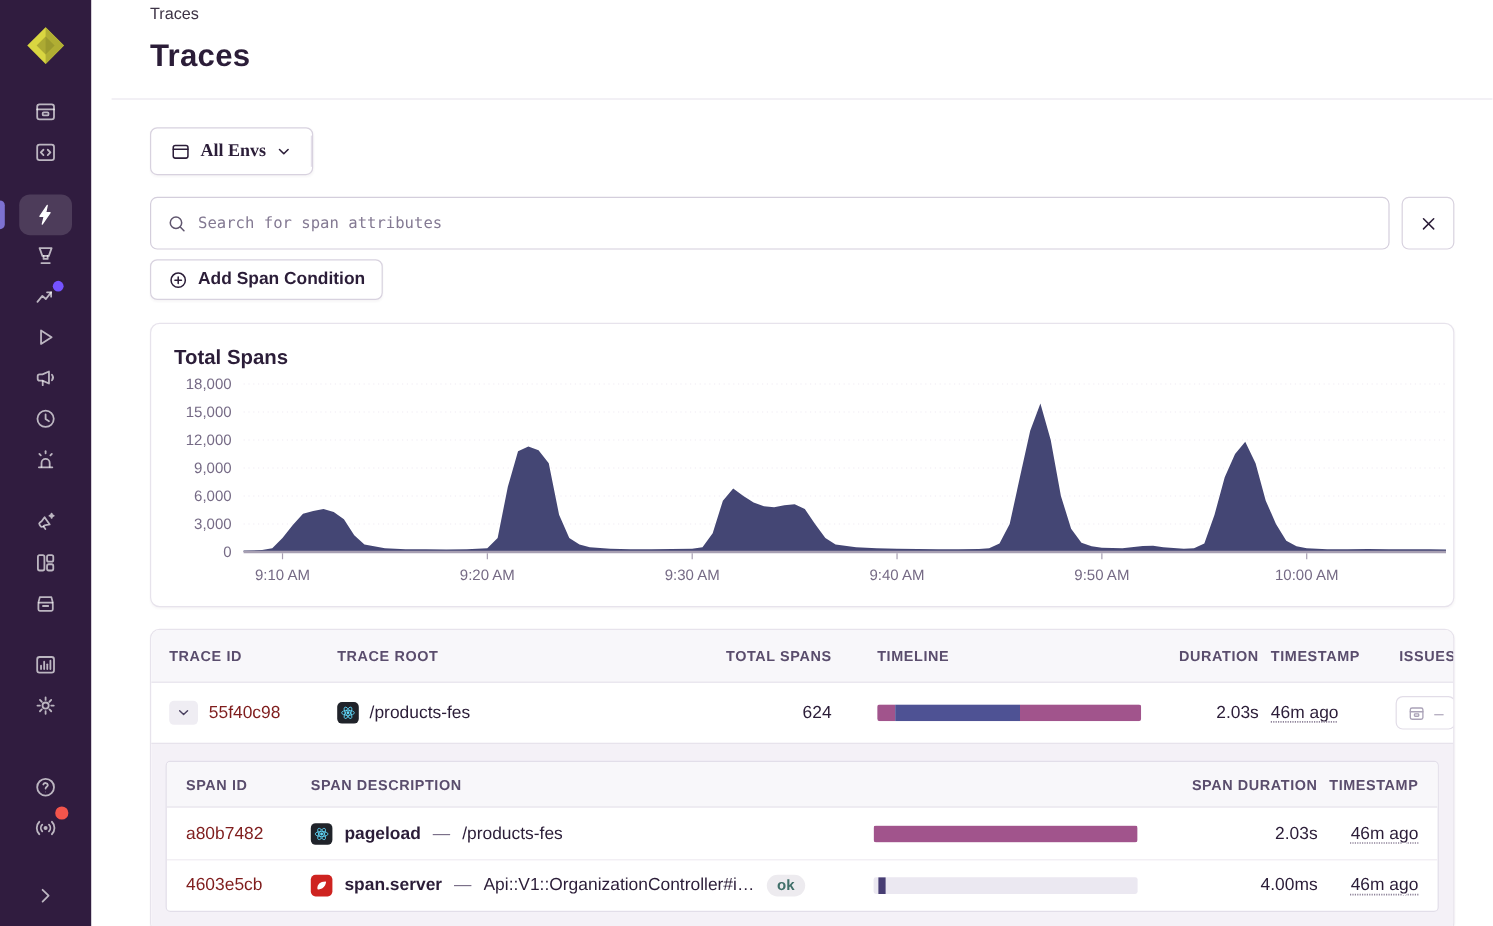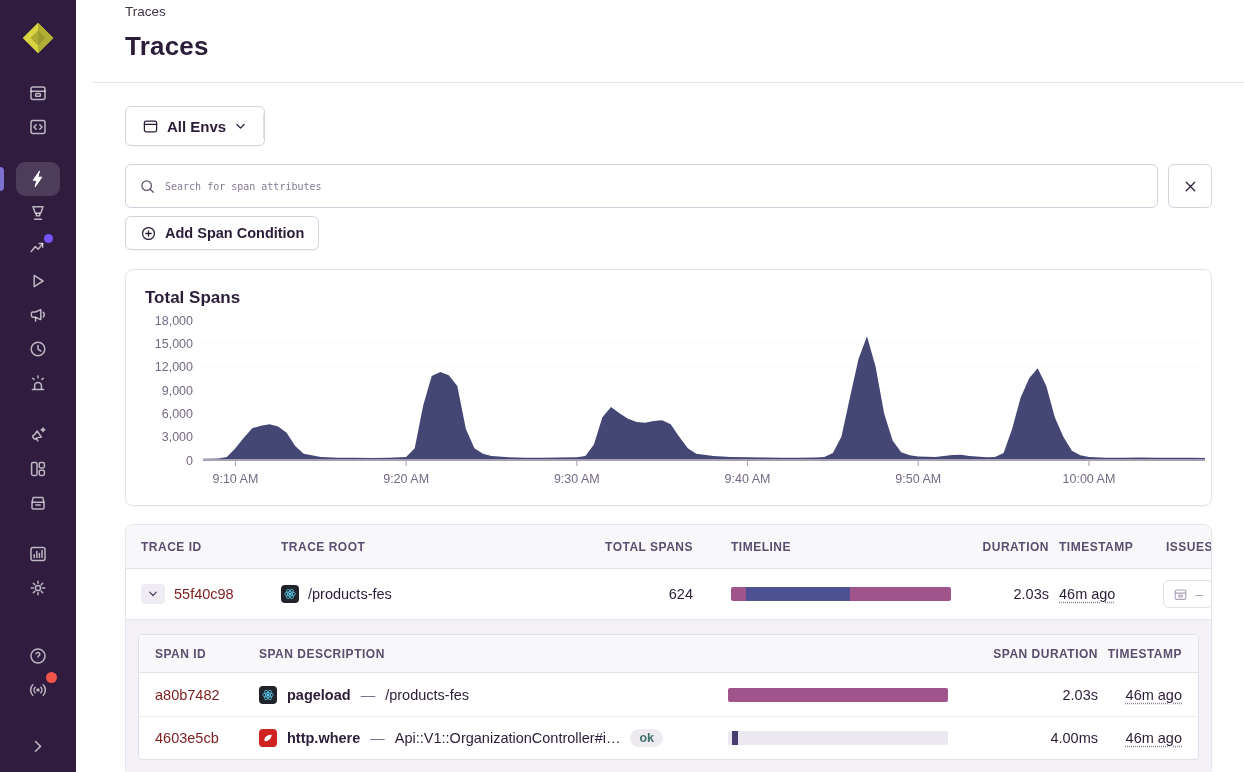--- a/index.html
+++ b/index.html
@@ -36,33 +36,33 @@
     border-radius:6px; height:34px; padding:0 14px; font-size:14.5px; font-weight:700; color:#2B1D38;
     font-family:inherit; cursor:pointer; box-shadow:0 1px 2px rgba(43,29,56,.04); }
   .btn svg { width:17px; height:17px; }
 
   .content { padding:0 32px; }
 
   .filters { margin-top:23px; }
   .segmented { display:inline-flex; align-items:stretch; border:1px solid #D8D2DF; border-radius:6px;
     background:#fff; height:40px; box-shadow:0 1px 2px rgba(43,29,56,.04); }
   .seg-btn { display:flex; align-items:center; gap:8px; padding:0 16px; background:none; border:none;
-    font-family:Liberation Sans, sans-serif; font-size:15px; font-weight:700; color:#2B1D38; cursor:pointer; }
+    font-family:Liberation Serif, serif; font-size:15px; font-weight:700; color:#2B1D38; cursor:pointer; }
   .seg-btn svg { width:17px; height:17px; }
   .seg-btn .chev { width:13px; height:13px; }
   .vdiv { width:1px; background:#E4DFEA; margin:6px 0; }
 
   .search-row { margin-top:18px; display:flex; gap:10px; align-items:stretch; }
   .chip { display:flex; align-items:center; background:#ECE8F9; color:#6458C8; font-weight:700;
     font-size:14.5px; border-radius:6px; padding:0 20px; height:44px; }
   .search-box { flex:1; display:flex; align-items:center; gap:9px; border:1px solid #D4CEDC;
     border-radius:6px; background:#fff; height:44px; padding:0 13px; }
   .search-box svg { width:17px; height:17px; color:#60566e; flex:0 0 auto; }
   .search-box input { flex:1; border:none; outline:none; font-family:"DejaVu Sans Mono","Liberation Mono",monospace;
-    font-size:10px; color:#0369a1; background:transparent; }
+    font-size:13px; color:#0369a1; background:transparent; }
   .search-box input::placeholder { color:#847A93; }
   .icon-btn { width:44px; height:44px; border:1px solid #D8D2DF; border-radius:6px; background:#fff;
     display:flex; align-items:center; justify-content:center; cursor:pointer; color:#2B1D38; }
   .icon-btn svg { width:16px; height:16px; }
 
   .add-row { margin-top:8px; }
 
   .panel { border:1px solid #E7E3EC; border-radius:8px; background:#fff; box-shadow:0 1px 2px rgba(43,29,56,.04); }
   .chart-panel { margin-top:19px; padding:18px 15px 12px 15px; height:237px; }
   .chart-title { font-size:17px; font-weight:700; color:#2B1D38; margin-left:4px; }
@@ -479,21 +479,21 @@
             </div>
 
             <div class="s-grid s-row">
               <a class="link">4603e5cb</a>
               <div class="desc-cell">
                 <span class="proj-icon proj-ruby" id="ruby-ic-0">
                     <svg viewBox="0 0 20 20" style="width: 14px; height: 14px; display: block;">
                       <path d="M5 13.8C4.8 8.8 8 5.4 14.7 5.2c.5 0 .7.3.6.7-1 5.2-3.8 8.1-9.5 8.7-.4 0-.8-.3-.8-.8z" fill="#fff"></path>
                     </svg>
                   </span>
-                <span class="op">http.where</span>
+                <span class="op">span.server</span>
                 <span class="sep">—</span>
                 <span class="desc-txt">Api::V1::OrganizationController#i…</span>
                 <span class="status-badge">ok</span>
               </div>
               <div>
                   <div class="timeline track">
                     <div class="tl-fill" style="left: 1.8%; width: 2.6%; background: rgb(71, 61, 115);"></div>
                   </div>
                 </div>
               <div class="num right">4.00ms</div>

